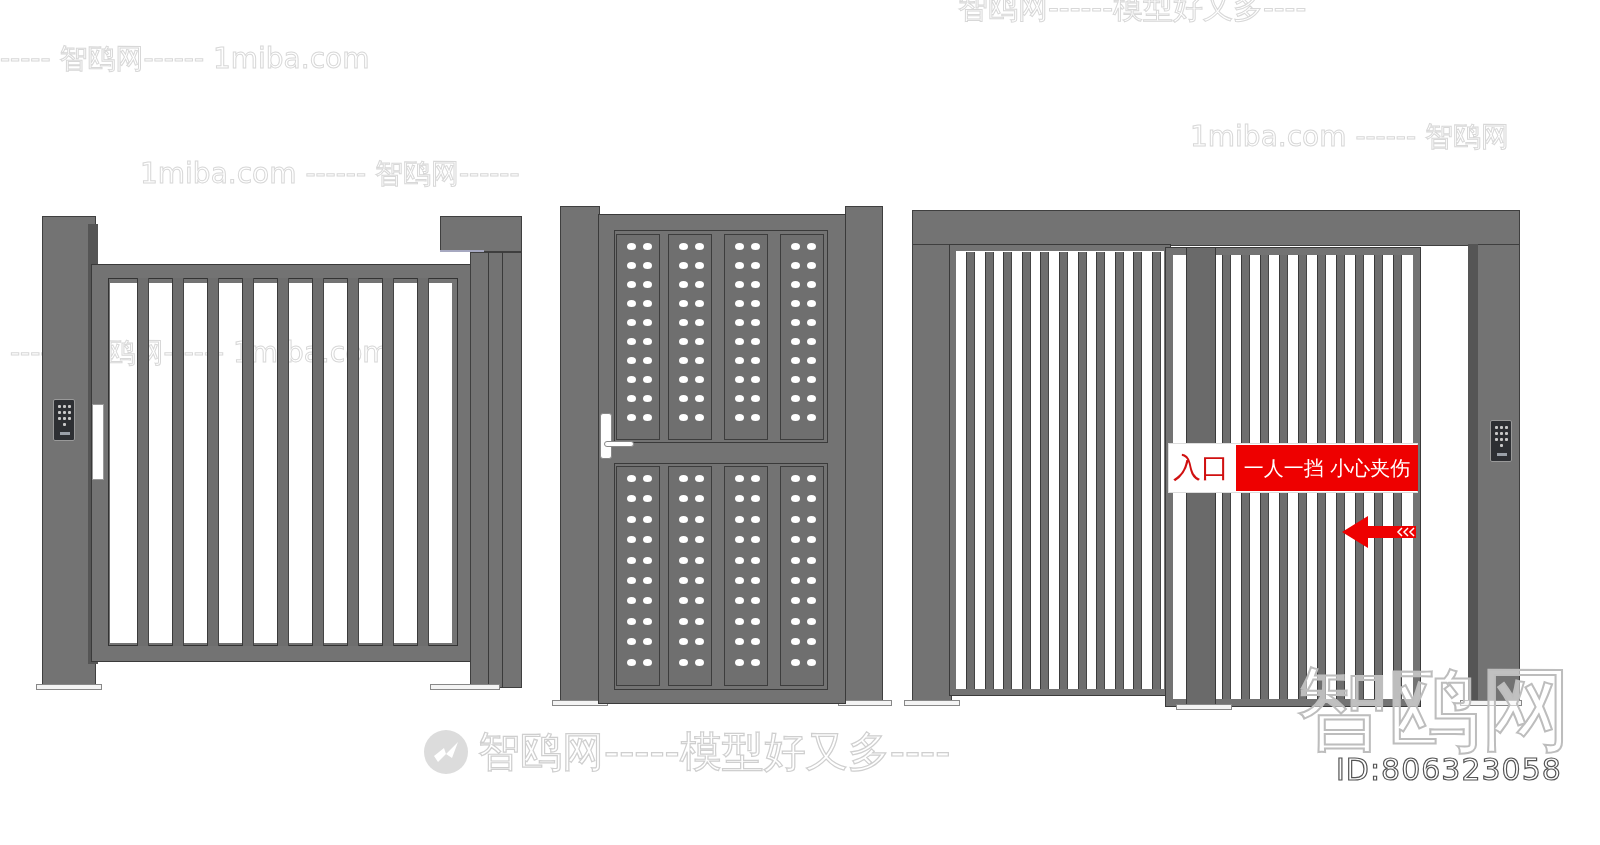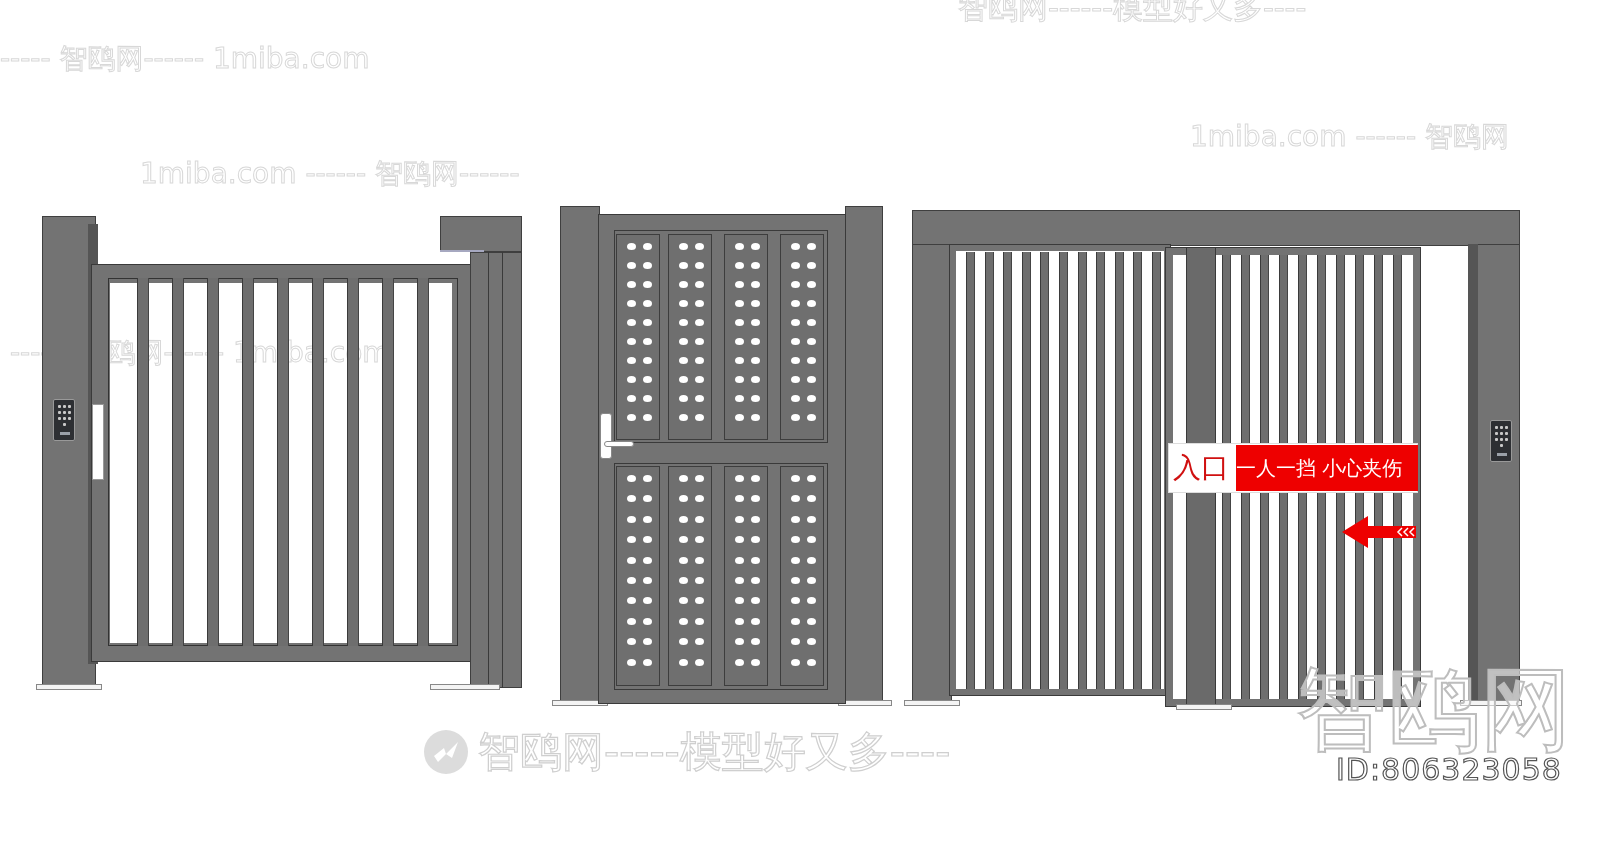--- a/index.html
+++ b/index.html
@@ -10,21 +10,21 @@
   .frame{border:1px solid #3a3a3a;box-sizing:border-box;}
   .bar{position:absolute;background:#6e6e6e;border-left:1px solid #3a3a3a;border-right:1px solid #444;box-sizing:border-box;}
   .base{position:absolute;background:#f4f4f4;border:1px solid #888;height:6px;box-sizing:border-box;}
   .wm{position:absolute;color:transparent;-webkit-text-stroke:1px #d8d8d8;white-space:nowrap;}
   .keypad{position:absolute;background:#2d2f33;border:1px solid #999;border-radius:2px;box-sizing:border-box;}
   .keypad .k{position:absolute;width:3px;height:3px;background:#c8c8c8;border-radius:1px;}
   .keypad .slot{position:absolute;background:#9aa0a8;height:3px;}
   .panel{position:absolute;background:#6f6f6f;border:1px solid #3d3d3d;box-sizing:border-box;}
   .hole{position:absolute;width:9px;height:7px;background:#fff;border-radius:50%;}
   .sign-white{position:absolute;background:#fff;border:1px solid #ddd;box-sizing:border-box;}
-  .sign-red{position:absolute;background:#ee0000;color:#fff;font-size:20px;line-height:46px;text-align:left;white-space:nowrap;}
+  .sign-red{position:absolute;background:#ee0000;color:#fff;font-size:20px;line-height:46px;text-align:center;white-space:nowrap;}
   .sign-entry{position:absolute;color:#d01010;font-size:28px;line-height:46px;text-align:center;}
 </style>
 </head>
 <body>
 
 <div class="wm" style="left:958px;top:-12px;font-size:30px;">智鸥网------模型好又多----</div>
 <div class="wm" style="left:0px;top:40px;font-size:28px;">----- 智鸥网------ 1miba.com</div>
 <div class="wm" style="left:140px;top:155px;font-size:28px;">1miba.com ------ 智鸥网------</div>
 <div class="wm" style="left:10px;top:334px;font-size:28px;">------ 智鸥网------ 1miba.com</div>
 <div class="wm" style="left:1190px;top:118px;font-size:28px;">1miba.com ------ 智鸥网</div>

